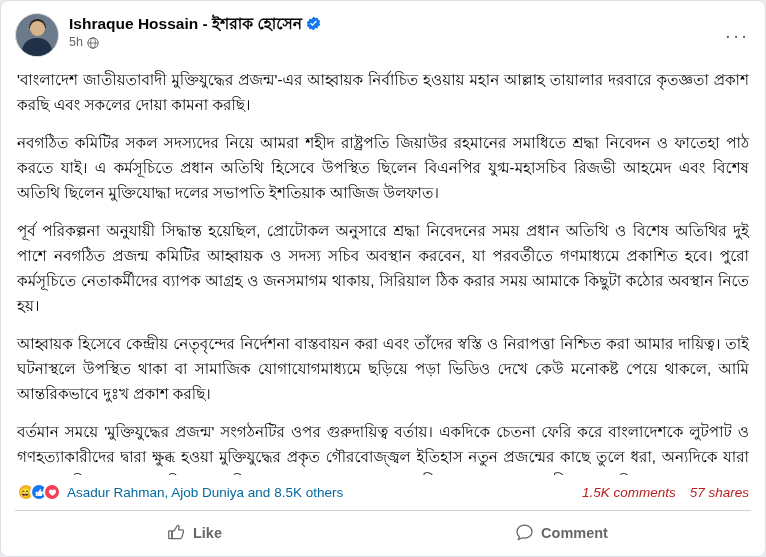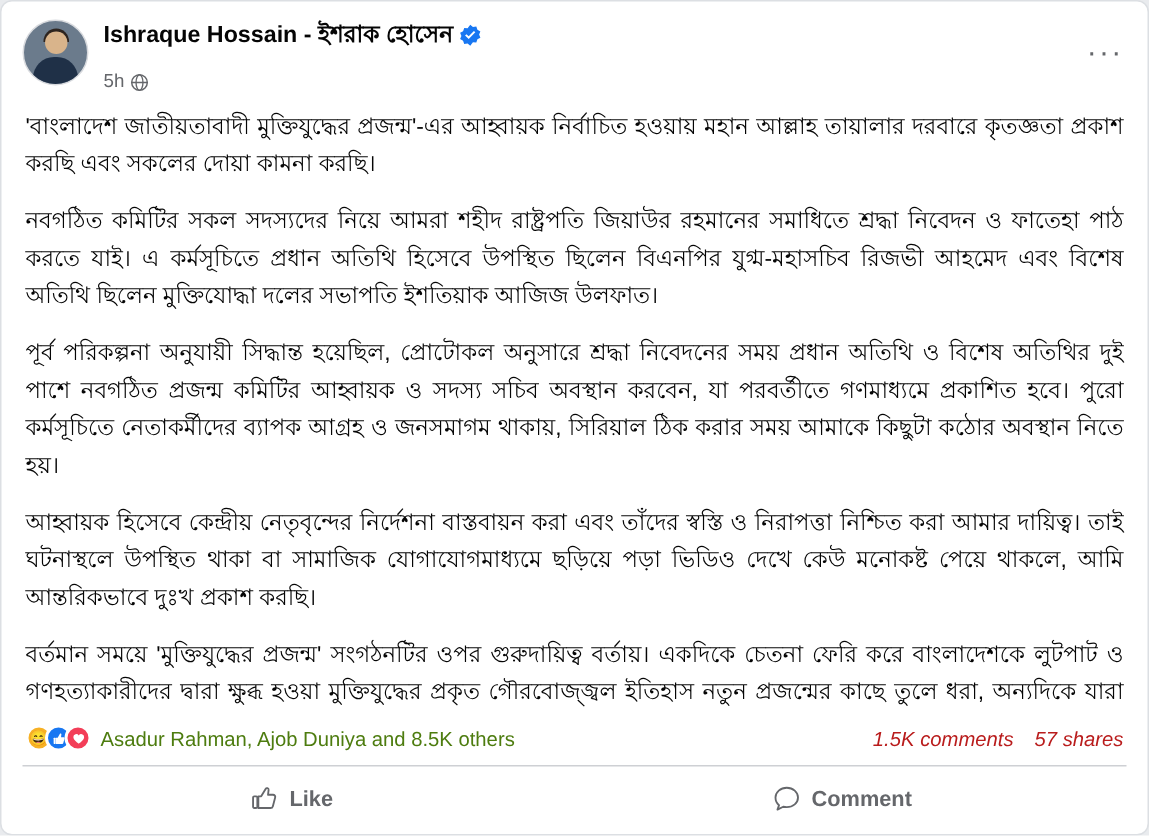--- a/index.html
+++ b/index.html
@@ -95,21 +95,21 @@
   .verified-badge {
     display: inline-flex;
     width: 15px;
     height: 15px;
     flex: 0 0 auto;
   }
   .meta-row {
     display: flex;
     align-items: center;
     gap: 4px;
-    margin-top: 14px;
+    margin-top: 2px;
   }
   .timestamp {
     font-size: 12.5px;
     color: #65676b;
     line-height: 15px;
   }
   .globe-icon svg { display: block; }
   .menu-dots {
     position: absolute;
     right: 16px;
@@ -167,21 +167,21 @@
     font-size: 10px;
     color: #fff;
     box-sizing: border-box;
   }
   .pill:first-child { margin-left: 0; }
   .pill.haha { background: #f7b125; }
   .pill.like { background: #1877f2; }
   .pill.love { background: #f33e58; }
   .reaction-text {
     font-size: 13.5px;
-    color: #4d7c0f;
+    color: #0369a1;
   }
   .reactions-right {
     display: flex;
     align-items: center;
     gap: 14px;
   }
   .reactions-right span {
     font-size: 13.5px;
     color: #b91c1c;
     cursor: pointer;

